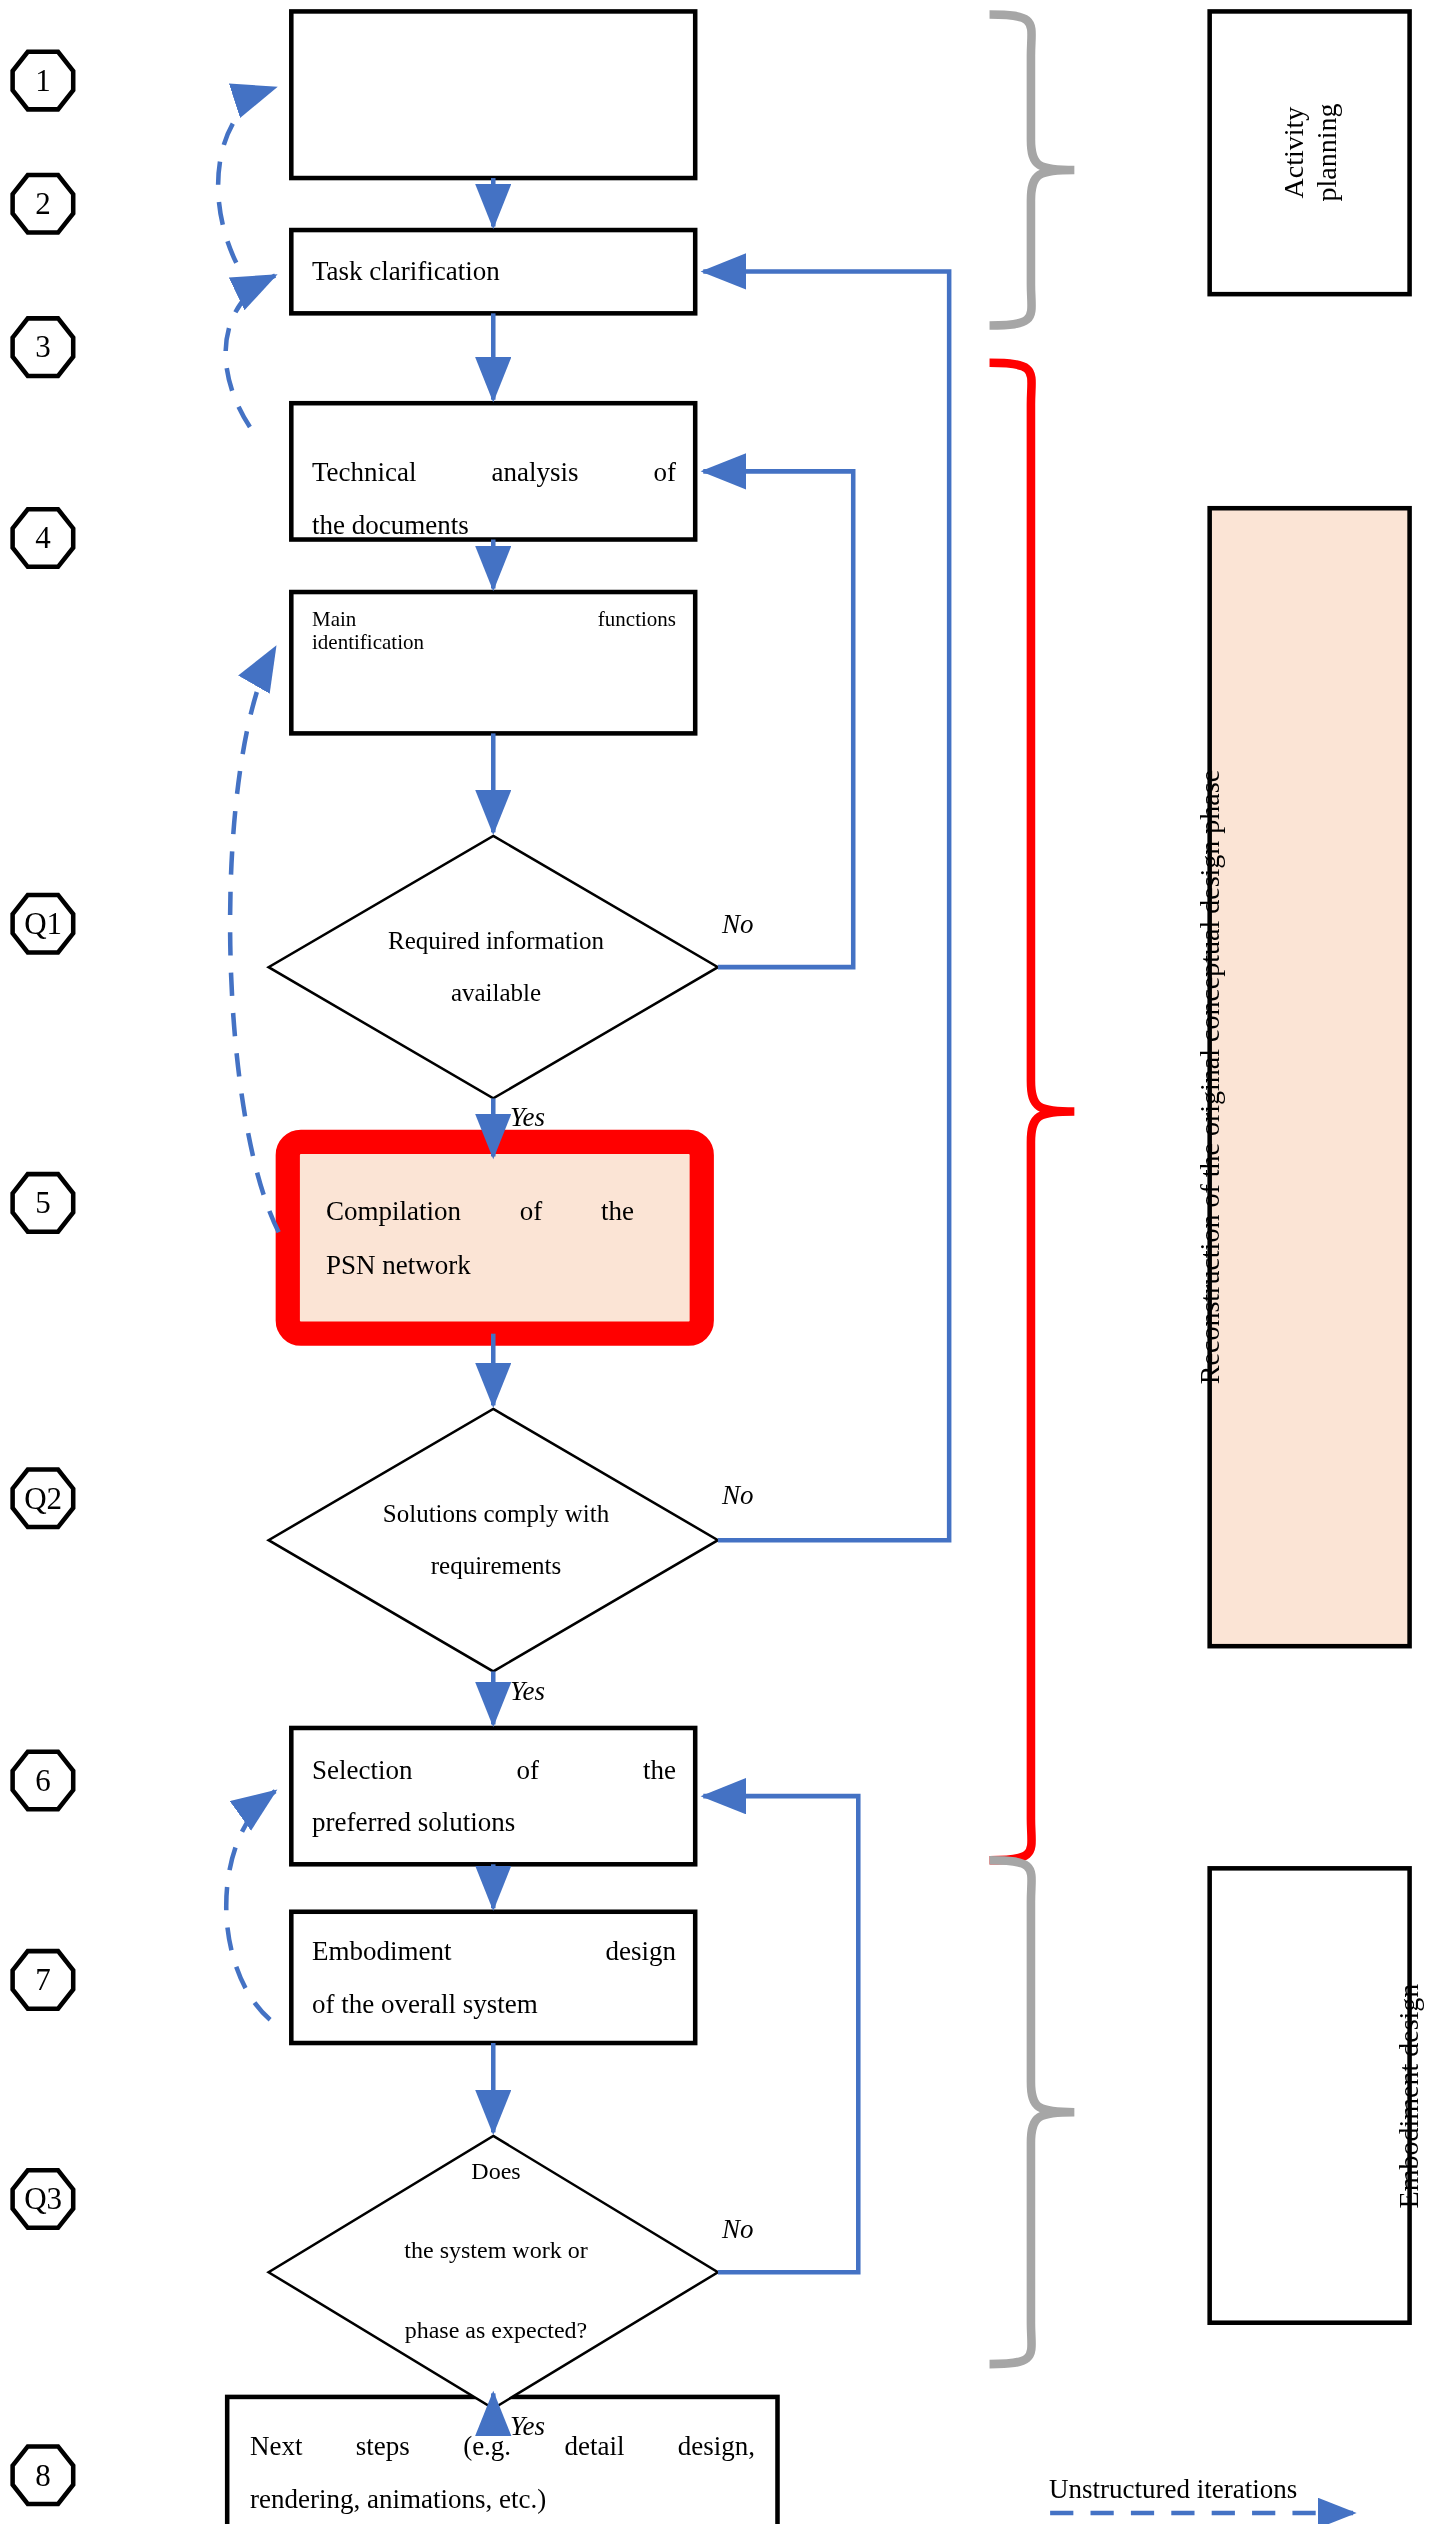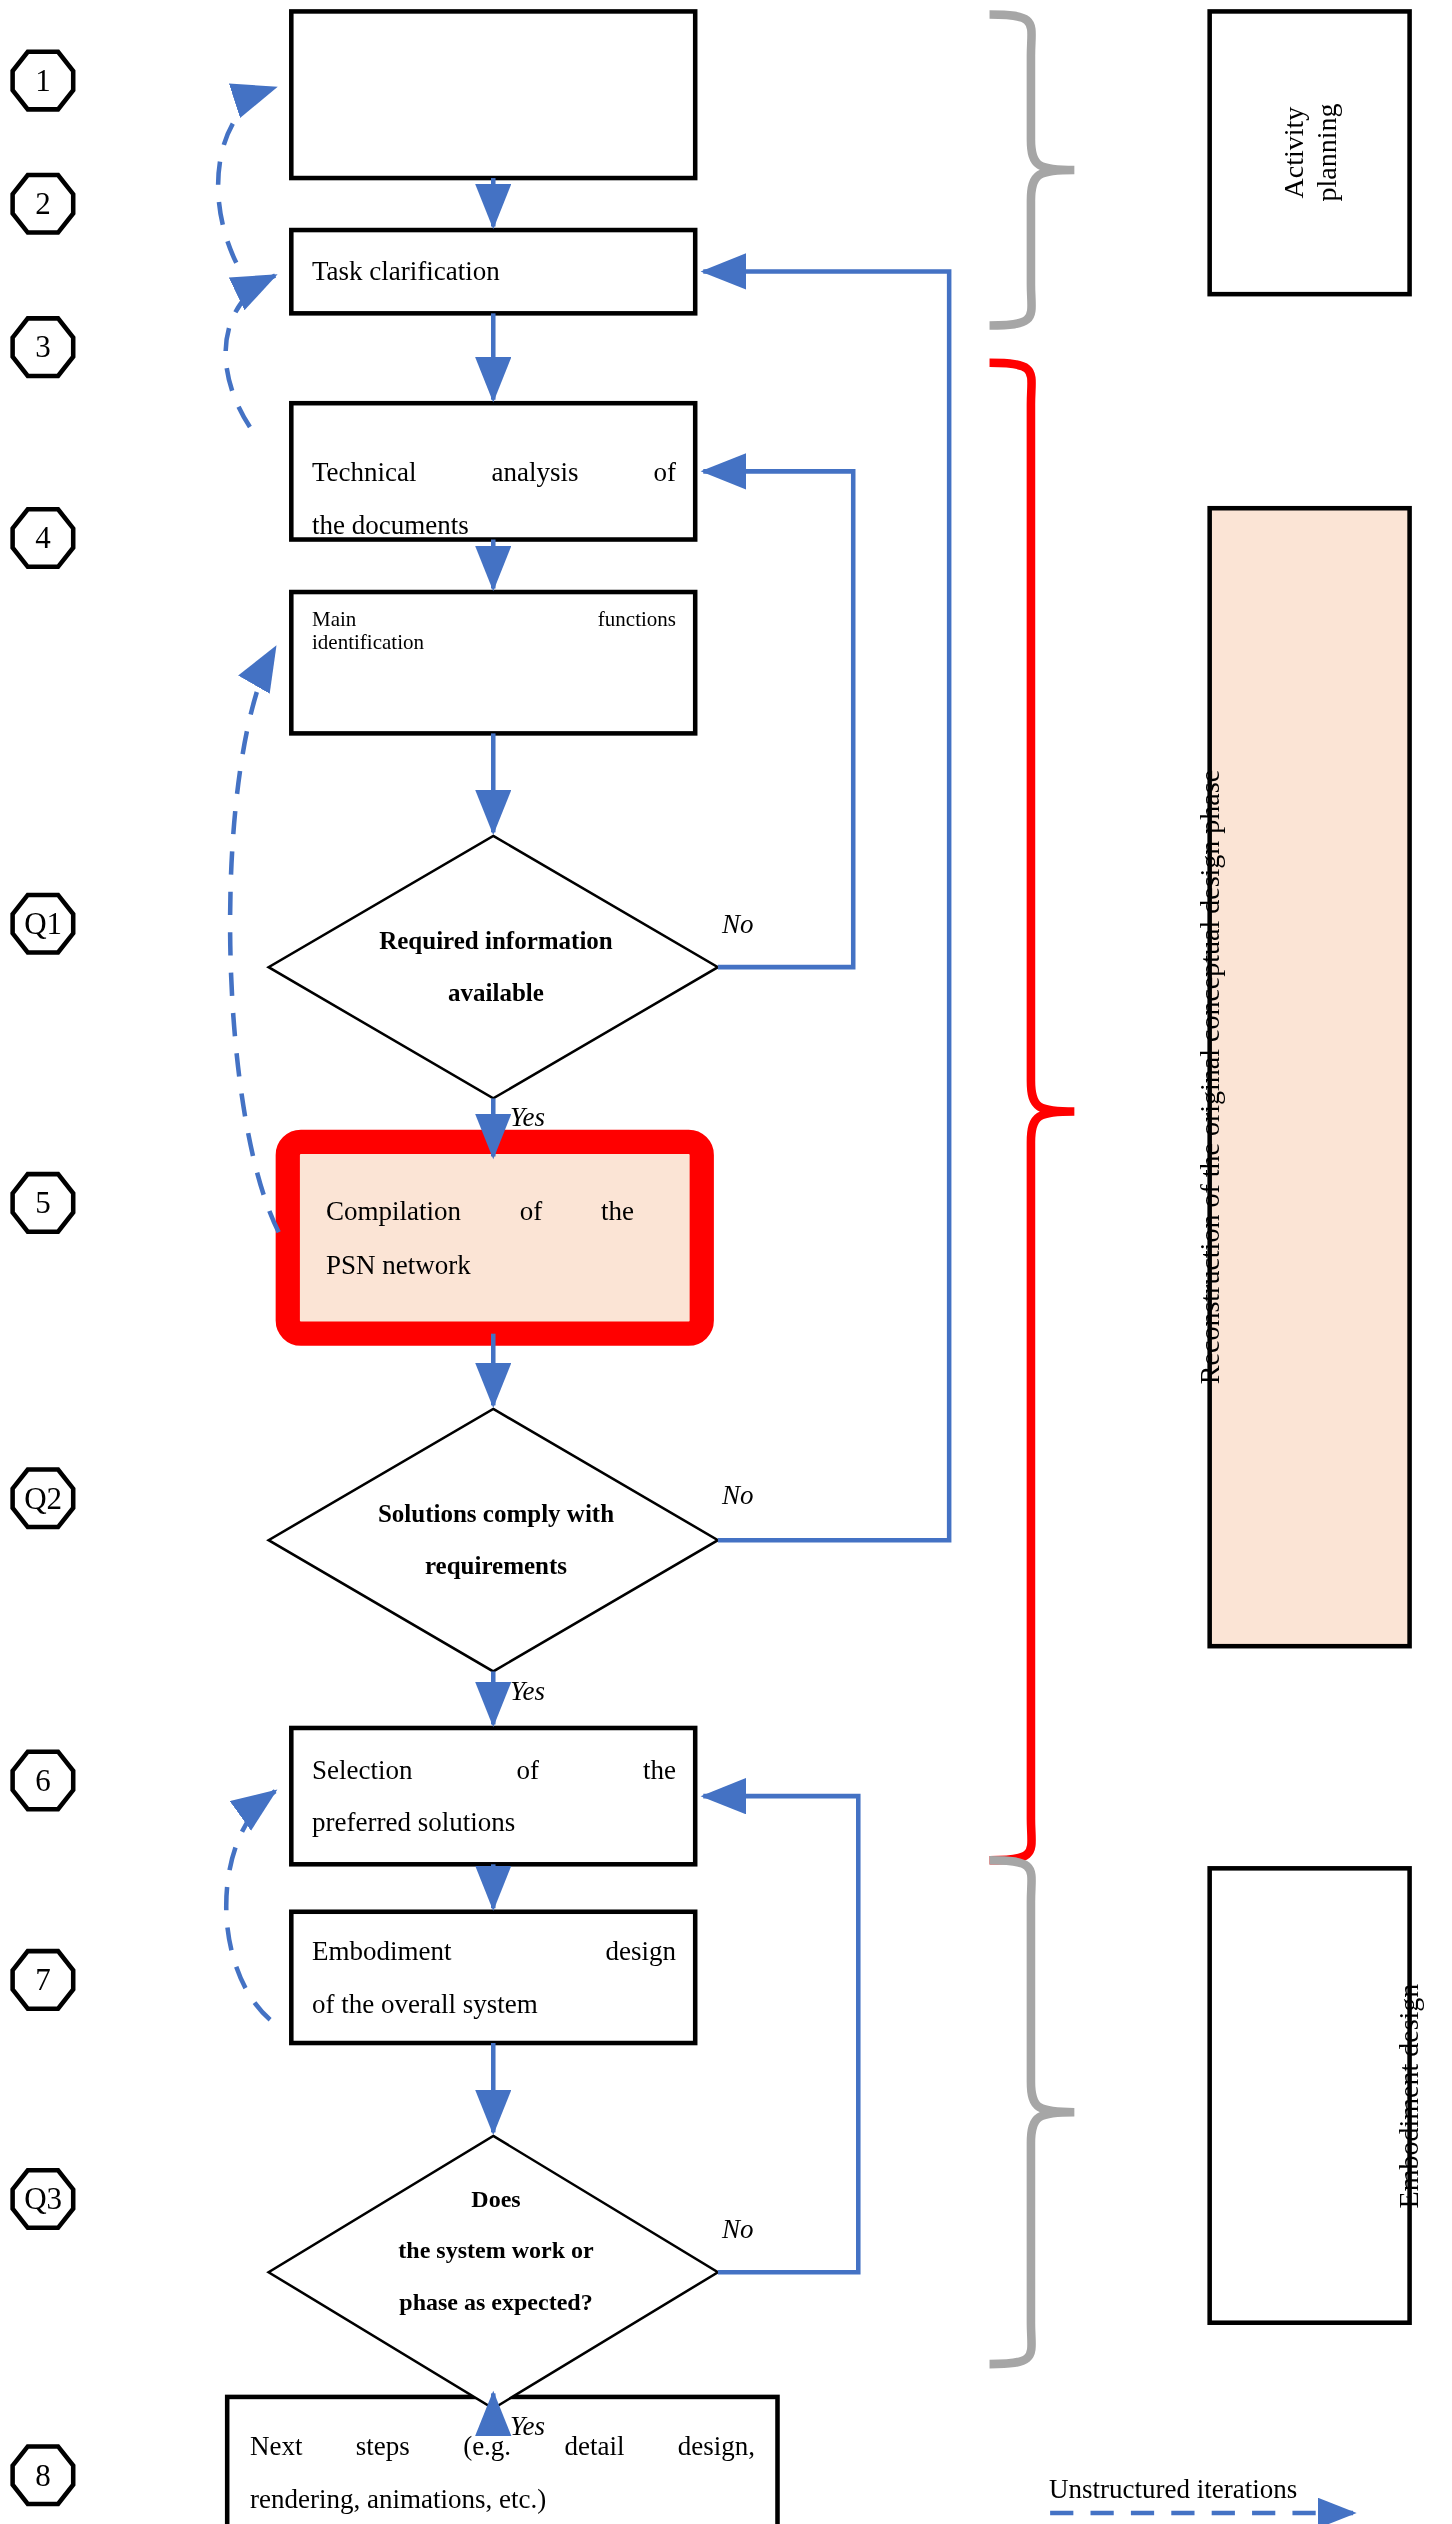--- a/index.html
+++ b/index.html
@@ -29,21 +29,20 @@
     text-align-last:justify;
     line-height:1.05;
   }
   .node-text .ln.last{
     text-align:left;
     text-align-last:left;
   }
   .node-text .ln.ctr{
     text-align:right;
     text-align-last:center;
-    font-weight:bold;
   }
 
   .octa-num{
     position:absolute;
     display:flex;
     align-items:center;
     justify-content:center;
     font-size:31px;
     color:#000;
     font-family:"Liberation Serif", serif;
@@ -223,21 +222,21 @@
   <div class="node-text" style="left:312px;top:1728px;width:364px;height:136px;font-size:27px;">
     <span class="ln">Selection     of     the</span>
     <span class="ln last" style="margin-top:24px;">preferred solutions</span>
   </div>
 
   <div class="node-text" style="left:312px;top:1912px;width:364px;height:131px;font-size:27px;">
     <span class="ln">Embodiment   design</span>
     <span class="ln last" style="margin-top:24px;">of the overall system</span>
   </div>
 
-  <div class="node-text" style="left:322px;top:2150px;width:348px;height:202px;font-size:24px;">
+  <div class="node-text" style="left:322px;top:2150px;width:348px;height:202px;font-size:24px;gap:28px;">
     <span class="ln ctr">Does</span>
     <span class="ln ctr" style="margin-top:26px;">the system work or</span>
     <span class="ln ctr" style="margin-top:26px;">phase as expected?</span>
   </div>
 
   <div class="node-text" style="left:250px;top:2397px;width:505px;height:151px;font-size:27px;">
     <span class="ln">Next  steps  (e.g.  detail  design,</span>
     <span class="ln last" style="margin-top:25px;">rendering, animations, etc.)</span>
   </div>
 

